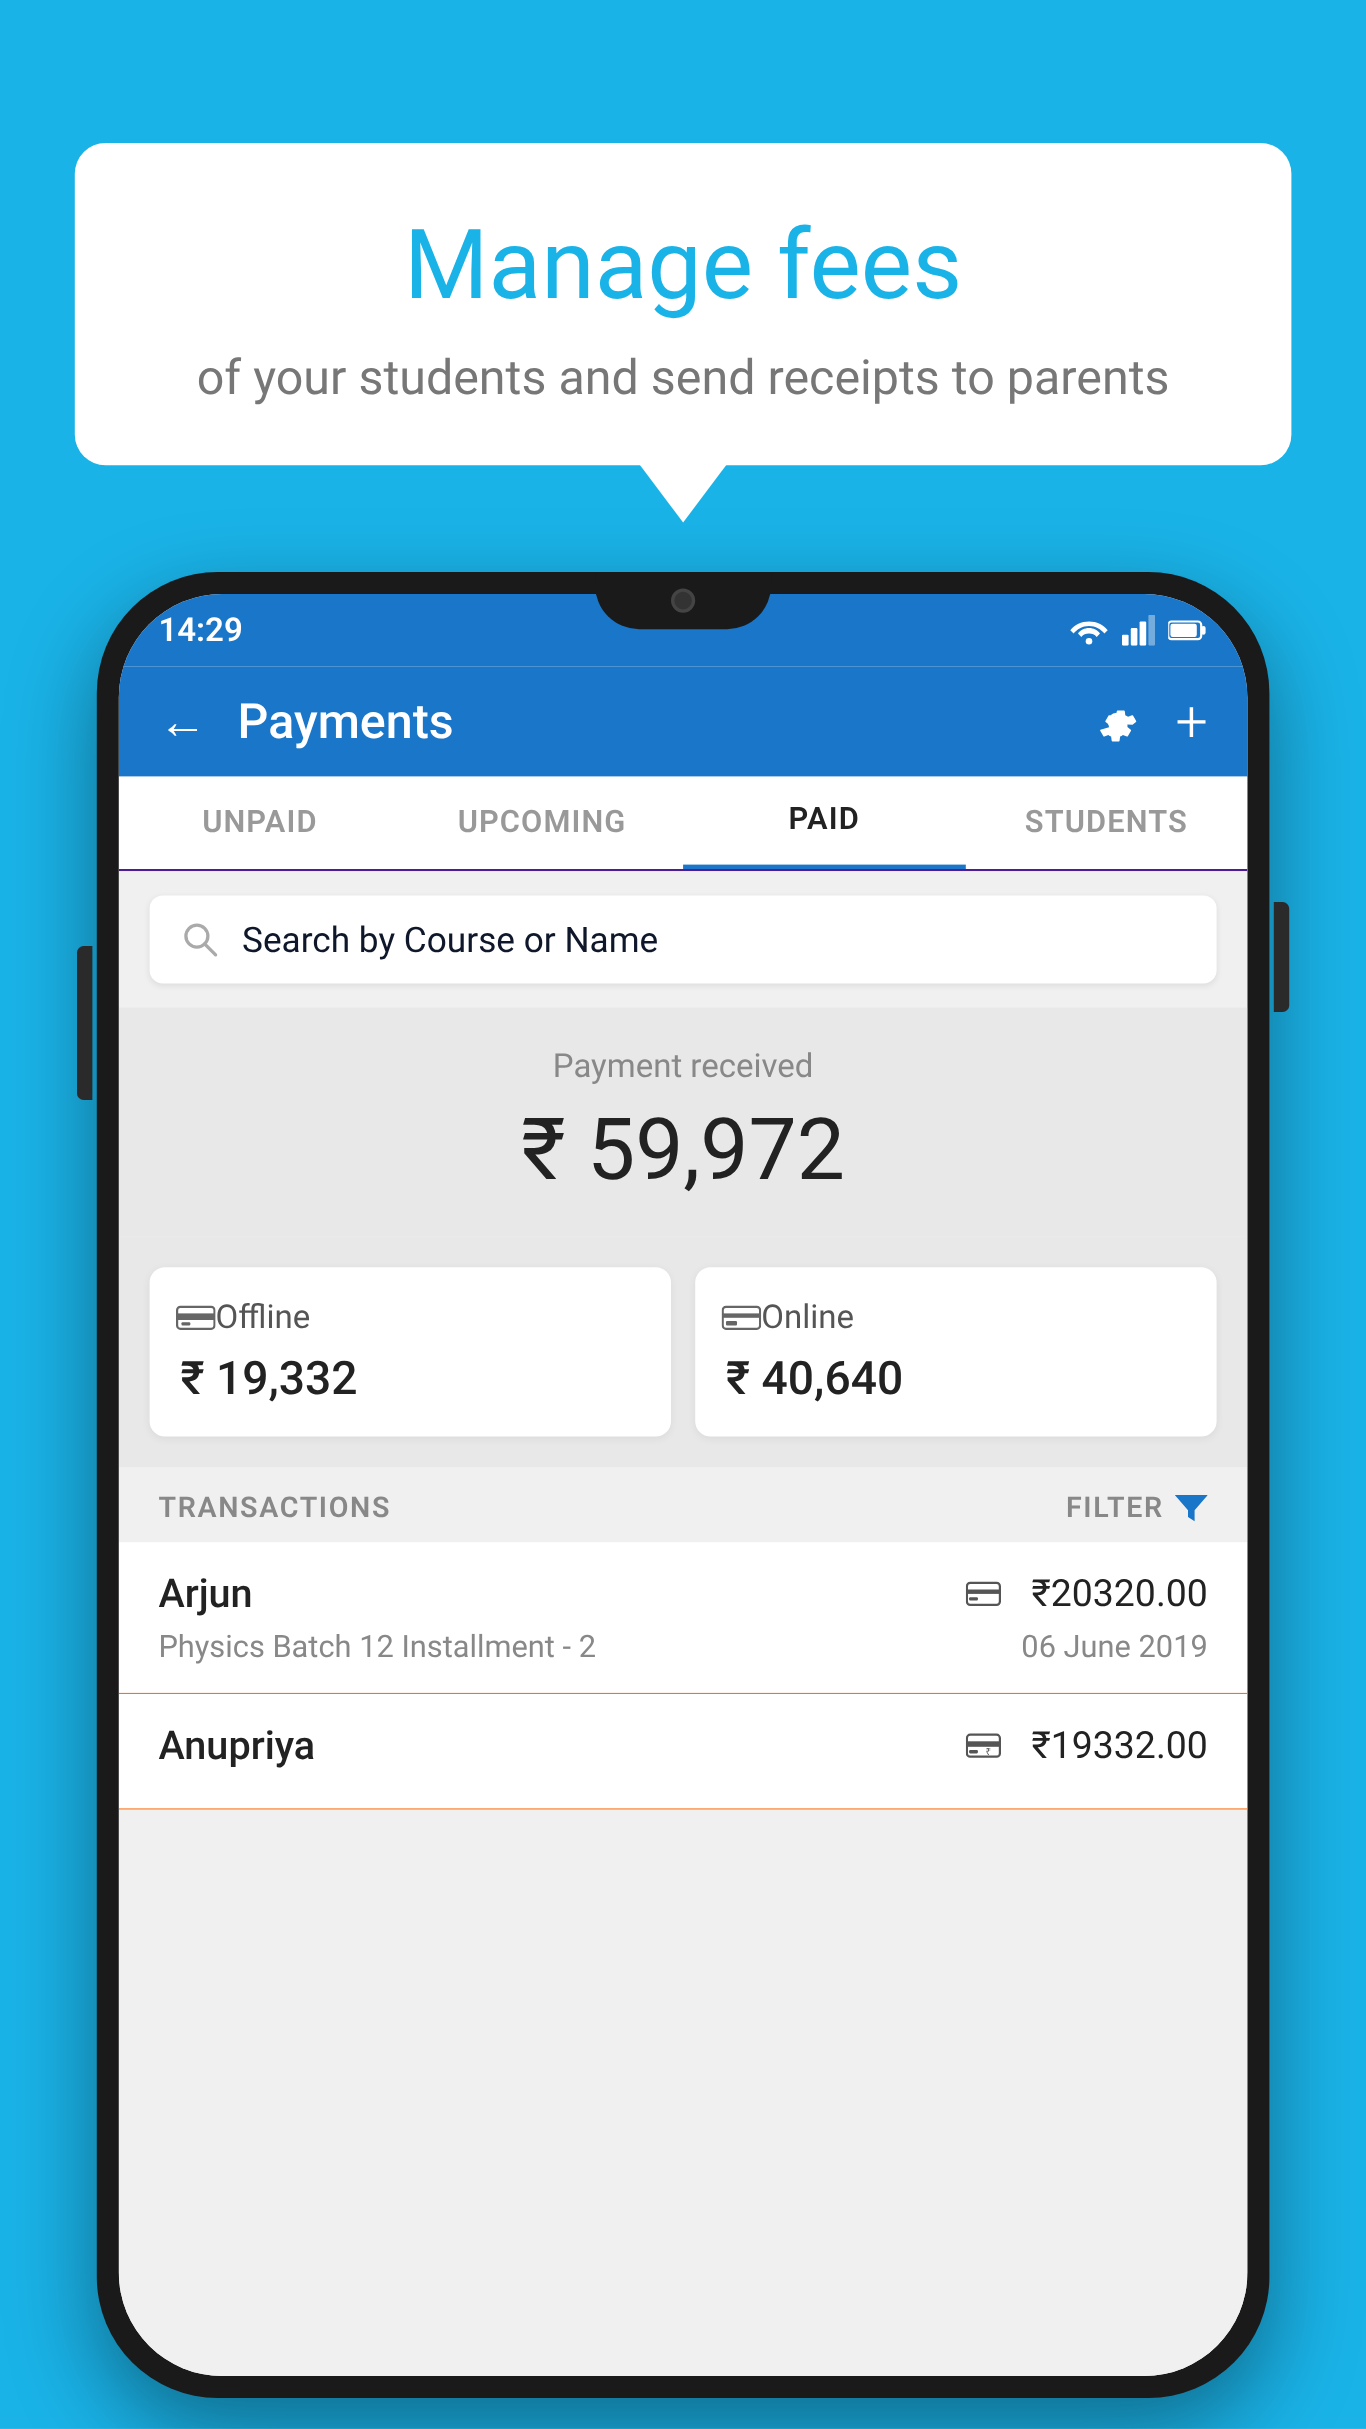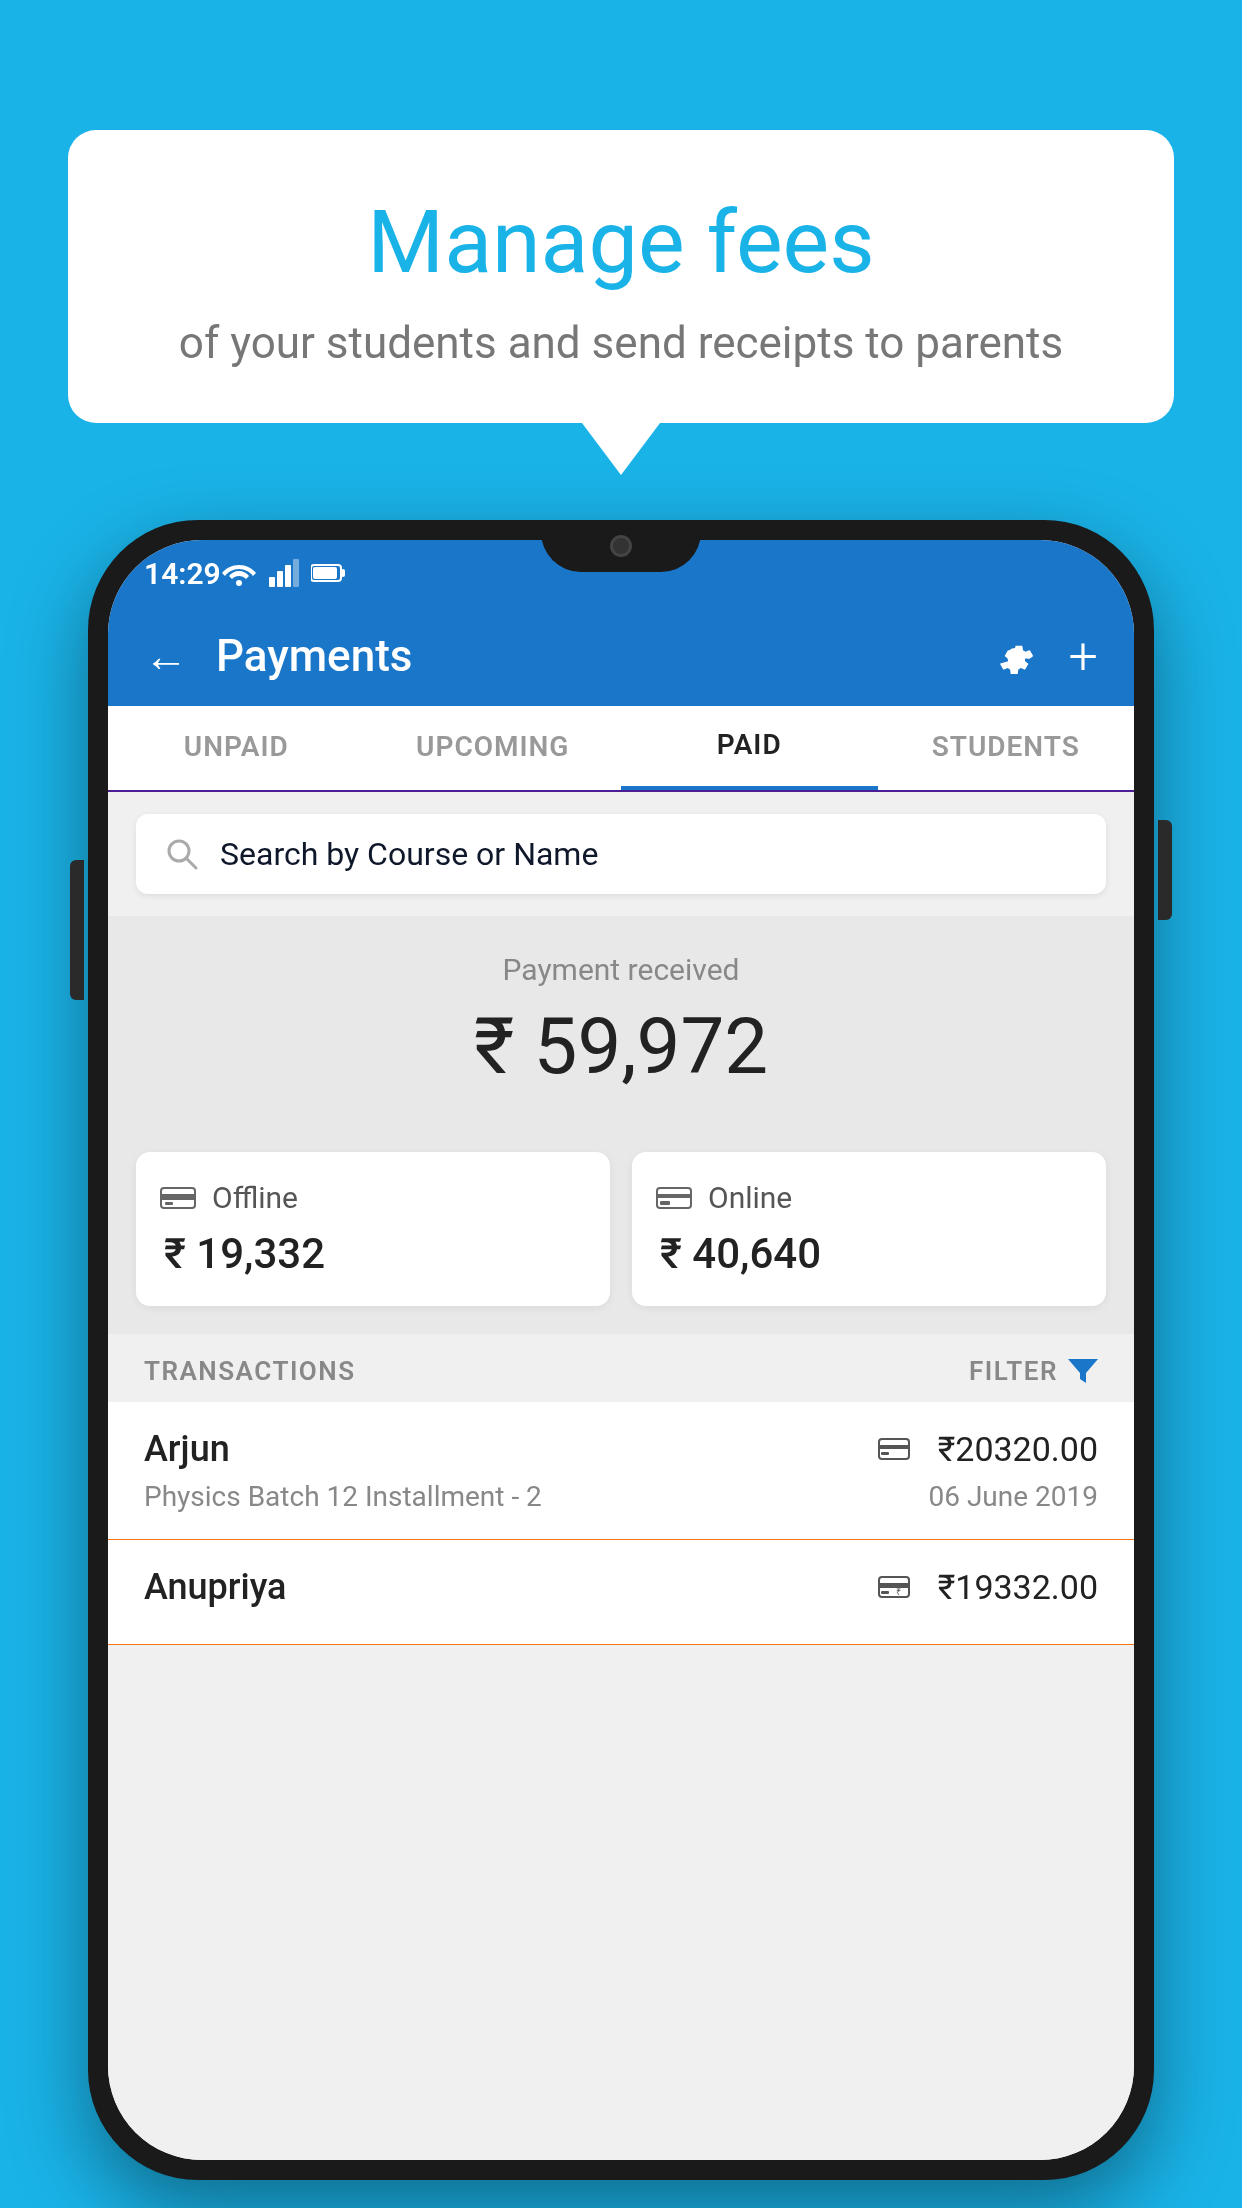--- a/index.html
+++ b/index.html
@@ -135,20 +135,21 @@
     
     .status-bar {
       position: absolute;
       top: 0;
       left: 0;
       right: 0;
       height: 66px;
       background: #1976c8;
       display: flex;
       align-items: center;
+      justify-content: space-between;
       padding: 0 36px;
       z-index: 5;
     }
 
     .status-time {
       color: white;
       font-size: 30px;
       font-weight: 600;
     }
 
@@ -300,21 +301,20 @@
       flex: 1;
       background: white;
       border-radius: 14px;
       padding: 28px 24px 28px;
       box-shadow: 0 2px 8px rgba(0,0,0,0.06);
     }
 
     .card-header {
       display: flex;
       align-items: center;
-      gap: 16px;
       margin-bottom: 14px;
     }
 
     .card-label {
       font-size: 30px;
       color: #555;
     }
 
     .card-amount {
       font-size: 42px;

